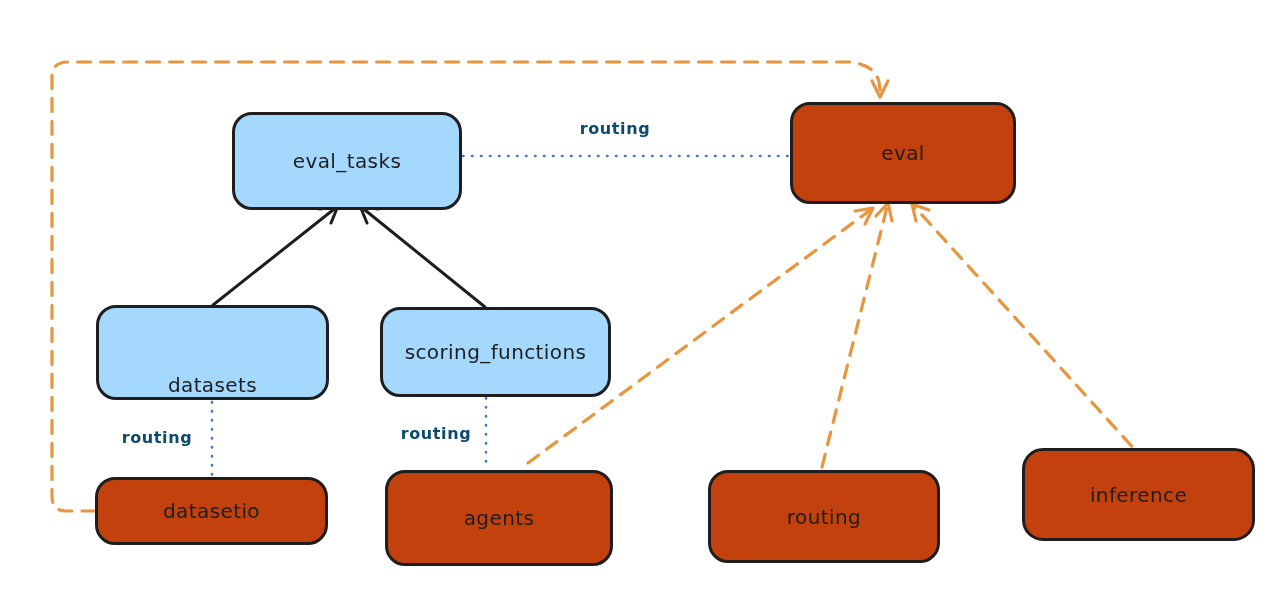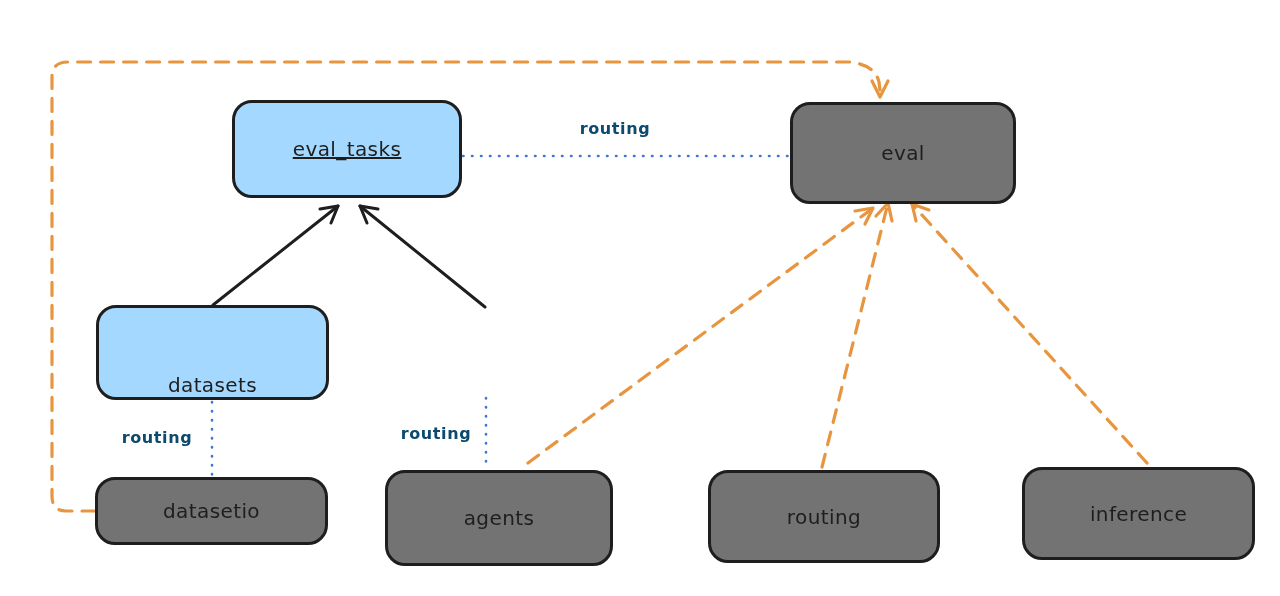--- a/index.html
+++ b/index.html
@@ -8,21 +8,21 @@
     overflow:hidden; font-family:"DejaVu Sans", sans-serif;
   }
   .edges-layer { position:absolute; left:0; top:0; width:1280px; height:596px; }
   .node {
     position:absolute; box-sizing:border-box;
     border:3px solid #1e1e1e; border-radius:20px;
     display:flex; align-items:center; justify-content:center;
     font-size:20px; color:#1e1e1e; letter-spacing:0.4px;
   }
   .node.blue  { background:#a5d8ff; }
-  .node.green { background:#737373; }
+  .node.green { background:#c2410c; }
   .edge-label {
     position:absolute; color:#0c4a6e; font-size:16px; font-weight:600;
     text-align:center; letter-spacing:0.6px; white-space:nowrap;
   }
   .edge-blue   { stroke:#3b78d8; stroke-width:2.6; fill:none; stroke-linecap:round; stroke-dasharray:0.5 8.5; }
   .edge-black  { stroke:#1e1e1e; stroke-width:3;   fill:none; stroke-linecap:round; }
   .head-black  { stroke:#1e1e1e; stroke-width:3;   fill:none; stroke-linecap:round; stroke-linejoin:round; }
   .edge-orange { stroke:#e8953f; stroke-width:3.2; fill:none; stroke-linecap:round; stroke-dasharray:13 10; }
   .head-orange { stroke:#e8953f; stroke-width:3.2; fill:none; stroke-linecap:round; stroke-linejoin:round; }
 </style>
@@ -46,46 +46,49 @@
     <path class="head-orange" d="M872 81 L880 97 L888 81"></path>
 
     <path class="edge-orange" d="M528 463 L873 208"></path>
     <path class="head-orange" d="M855 211 L873 208 L865 224"></path>
     <path class="edge-orange" d="M822 467 L888 203"></path>
     <path class="head-orange" d="M876 216 L888 203 L892 221"></path>
     <path class="edge-orange" d="M1147 463 L912 204"></path>
     <path class="head-orange" d="M916 221 L912 204 L929 210"></path>
   </svg>
 
-  <div class="node blue" style="left:232px; top:100px; width:230px; height:98px;text-decoration:underline;">
+  <div class="node blue" style="left:232px; top:112px; width:230px; height:98px;">
     <span>eval_tasks</span>
   </div>
 
   <div class="node green" style="left:790px; top:102px; width:226px; height:102px;">
     <span>eval</span>
   </div>
 
   <div class="node blue" style="left:96px; top:305px; width:233px; height:95px;align-items:flex-end;">
     <span>datasets</span>
   </div>
 
+  <div class="node blue" style="left:380px; top:307px; width:231px; height:90px;">
+    <span>scoring_functions</span>
+  </div>
 
   <div class="node green" style="left:95px; top:477px; width:233px; height:68px;">
     <span>datasetio</span>
   </div>
 
   <div class="node green" style="left:385px; top:470px; width:228px; height:96px;">
     <span>agents</span>
   </div>
 
   <div class="node green" style="left:708px; top:470px; width:232px; height:93px;">
     <span>routing</span>
   </div>
 
-  <div class="node green" style="left:1022px; top:467px; width:233px; height:93px;">
+  <div class="node green" style="left:1022px; top:448px; width:233px; height:93px;border-radius:21px;">
     <span>inference</span>
   </div>
 
   <div class="edge-label" style="left:565px; top:119px; width:100px;">routing</div>
 
   <div class="edge-label" style="left:117px; top:428px; width:80px;">routing</div>
 
   <div class="edge-label" style="left:396px; top:424px; width:80px;">routing</div>
 
 </div>

